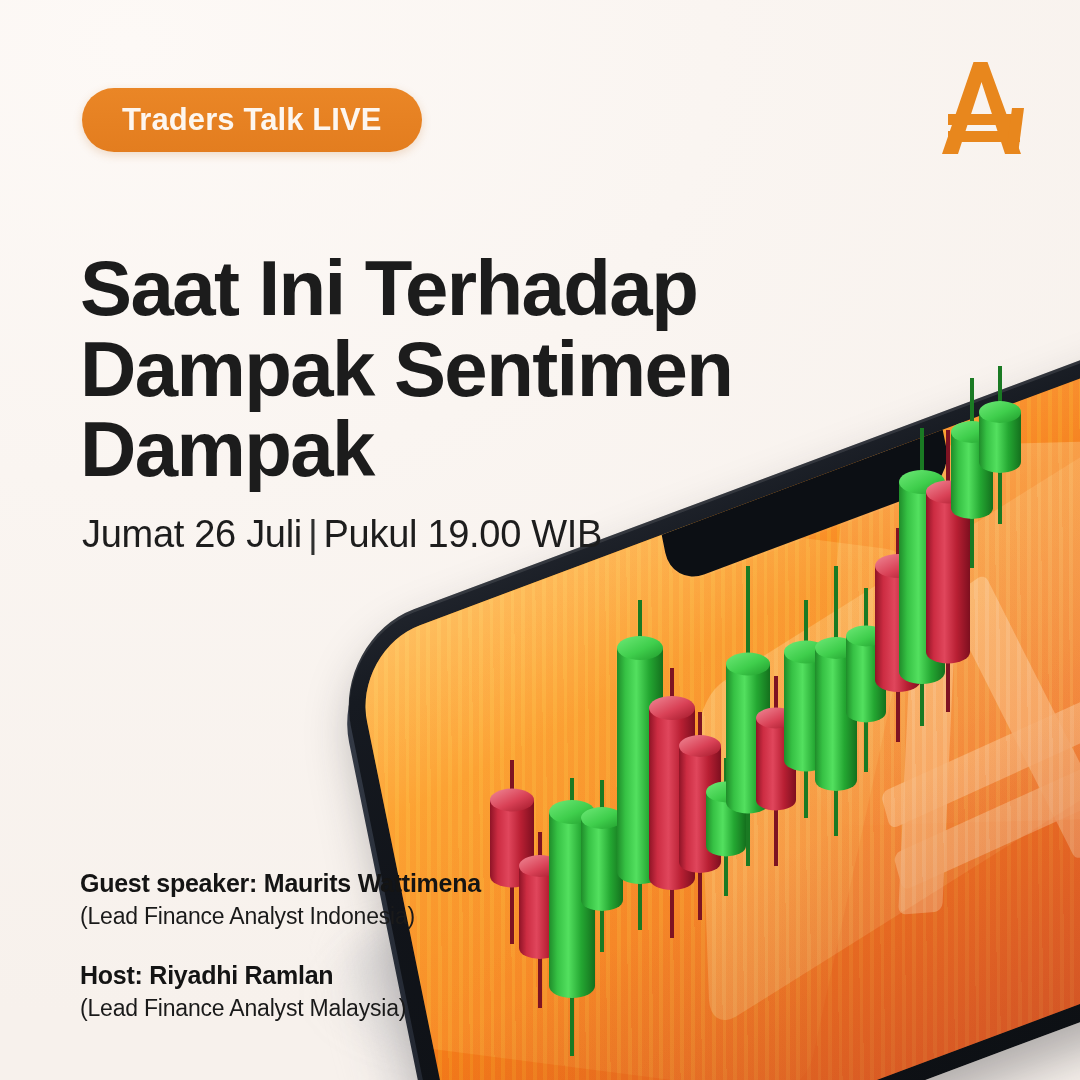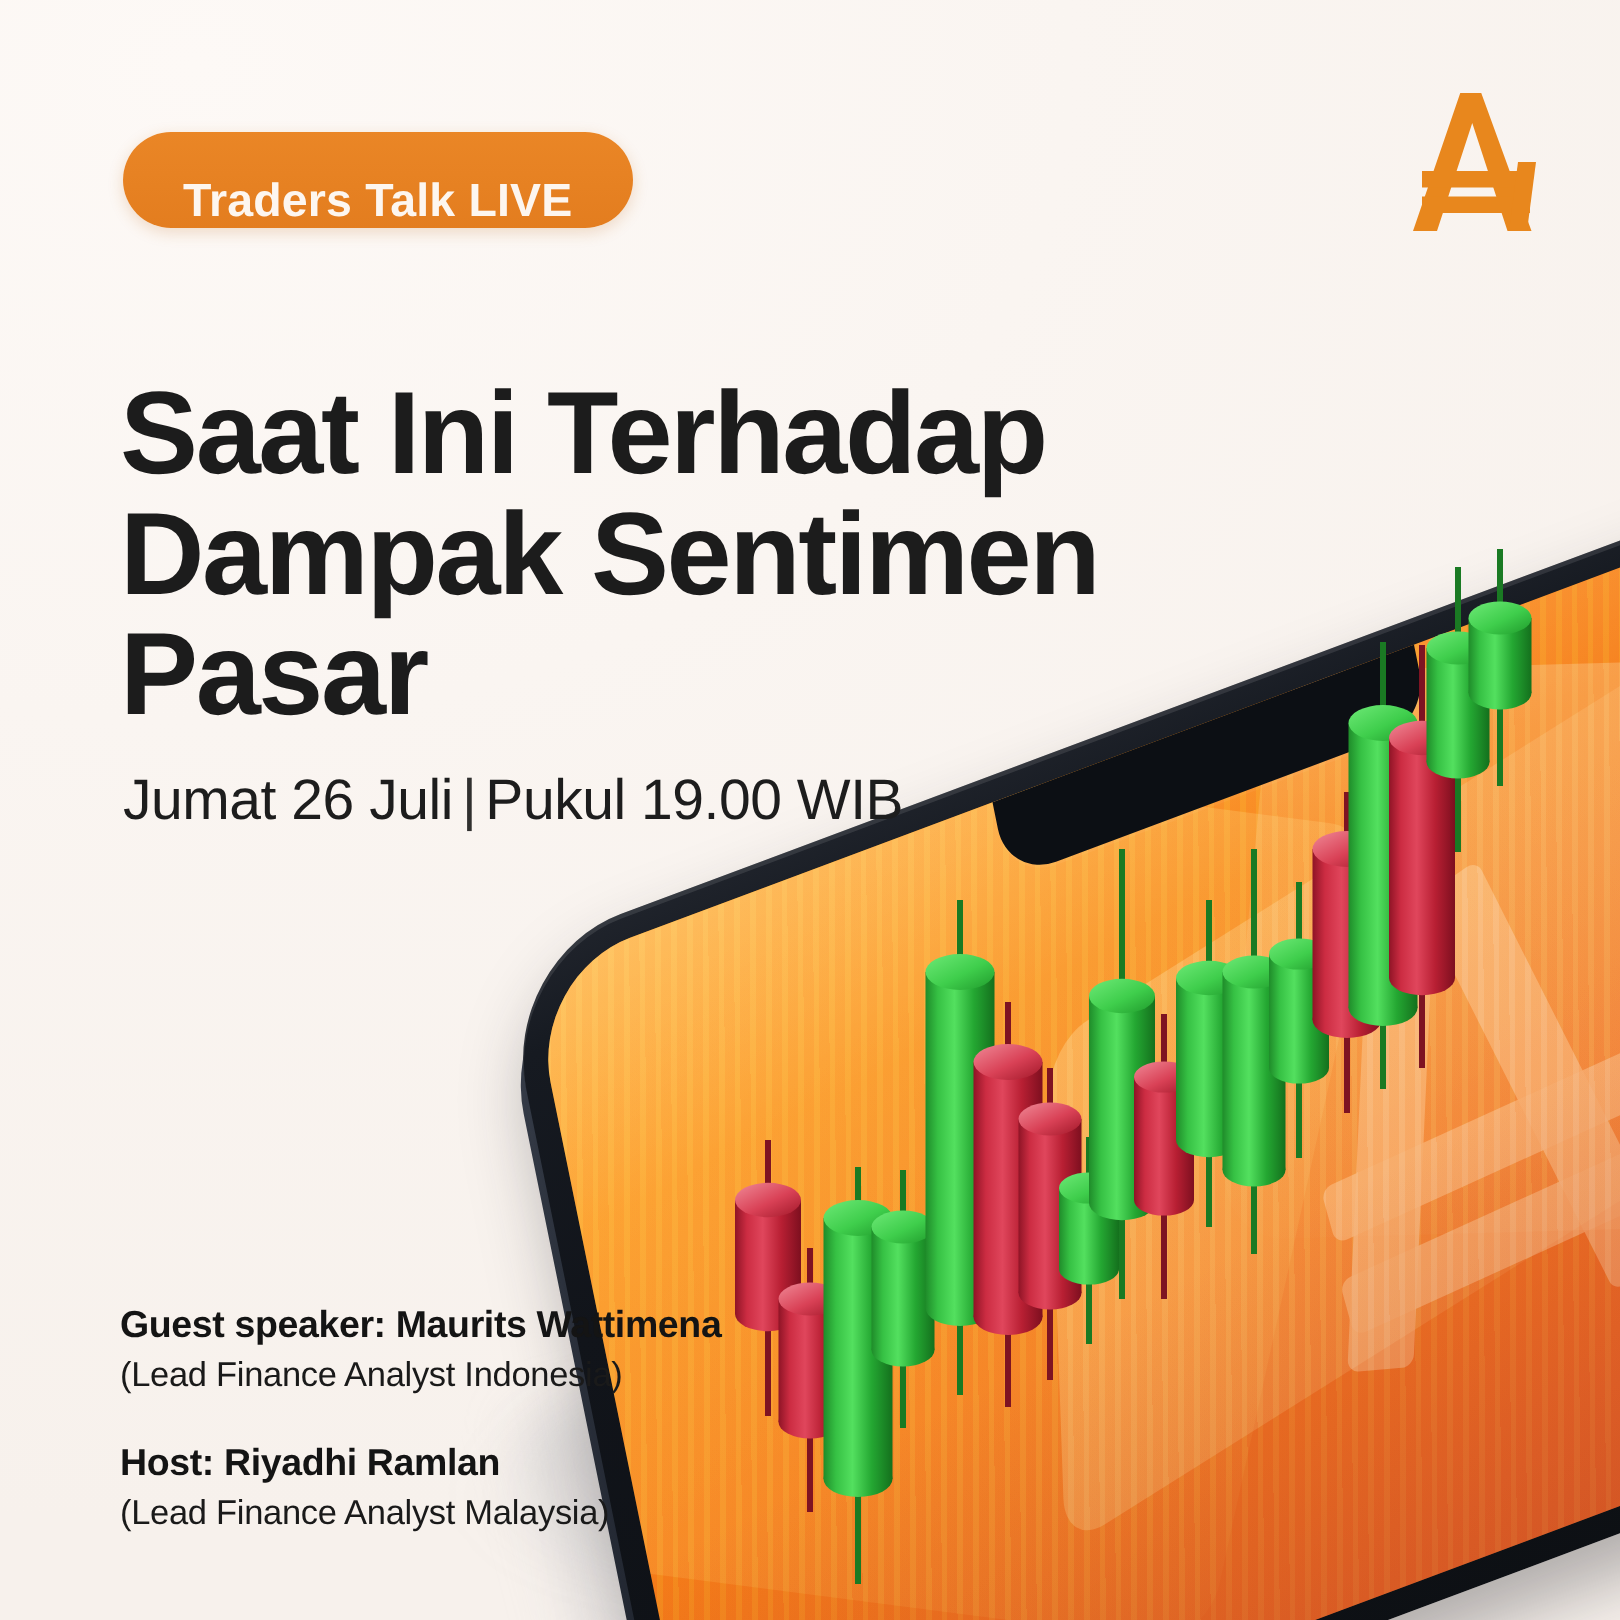--- a/index.html
+++ b/index.html
@@ -183,21 +183,21 @@
   }
 
   
   .badge {
     position: absolute;
     left: 82px;
     top: 88px;
     height: 64px;
     padding: 0 40px;
     display: flex;
-    align-items: flex-end;
+    align-items: center;
     border-radius: 34px;
     background: linear-gradient(180deg, #ea8626 0%, #e37d1f 100%);
     box-shadow: 0 3px 10px rgba(190,110,30,0.22);
   }
   .badge span {
     color: #fdf6ef;
     font-size: 31px;
     font-weight: 700;
     letter-spacing: 0.1px;
   }
@@ -433,21 +433,21 @@
       </g>
   </svg>
 
   <div class="badge">
     <span>Traders Talk LIVE</span>
   </div>
 
   <h1 class="headline">
     <span class="ln">Saat Ini Terhadap</span>
     <span class="ln">Dampak Sentimen</span>
-    <span class="ln">Pasar</span>
+    <span class="ln">Dampak</span>
   </h1>
 
   <div class="datetime">
     <span>Jumat 26 Juli</span><span class="sep">|</span><span>Pukul 19.00 WIB</span>
   </div>
 
   <div class="people">
     <div class="person">
       <div class="p-name">Guest speaker: Maurits Wattimena</div>
       <div class="p-role">(Lead Finance Analyst Indonesia)</div>

